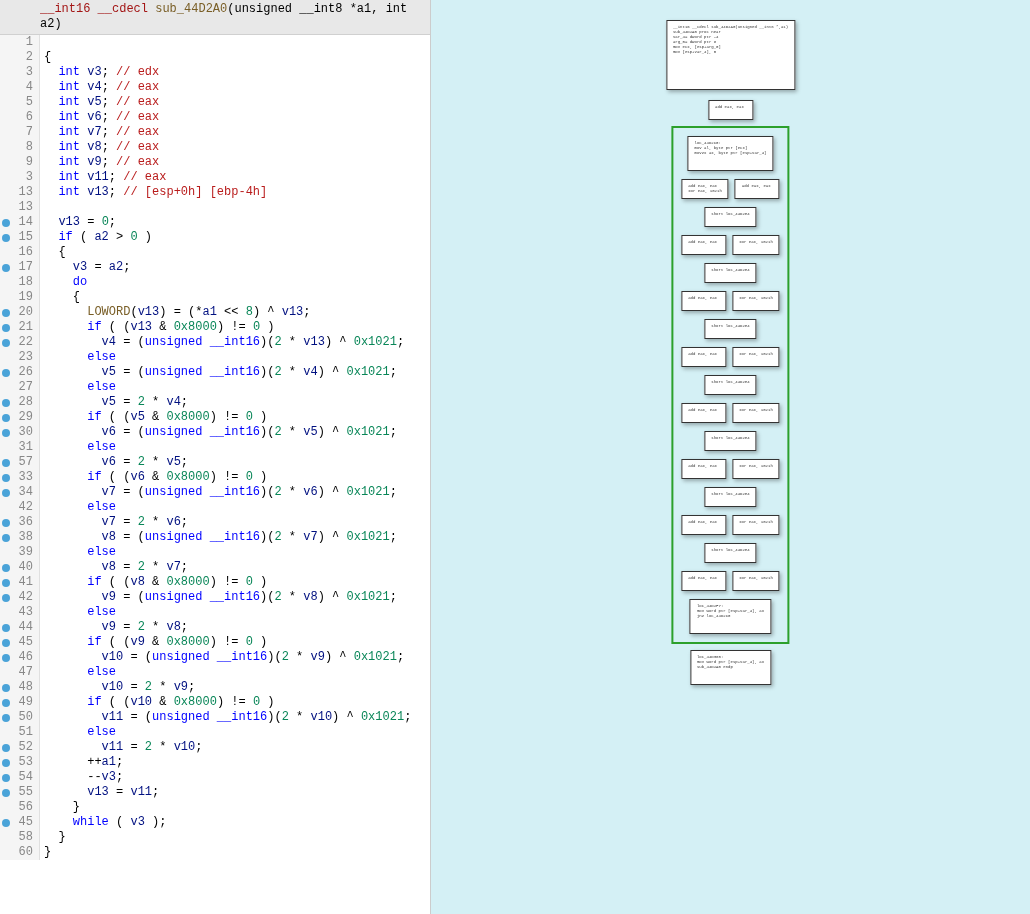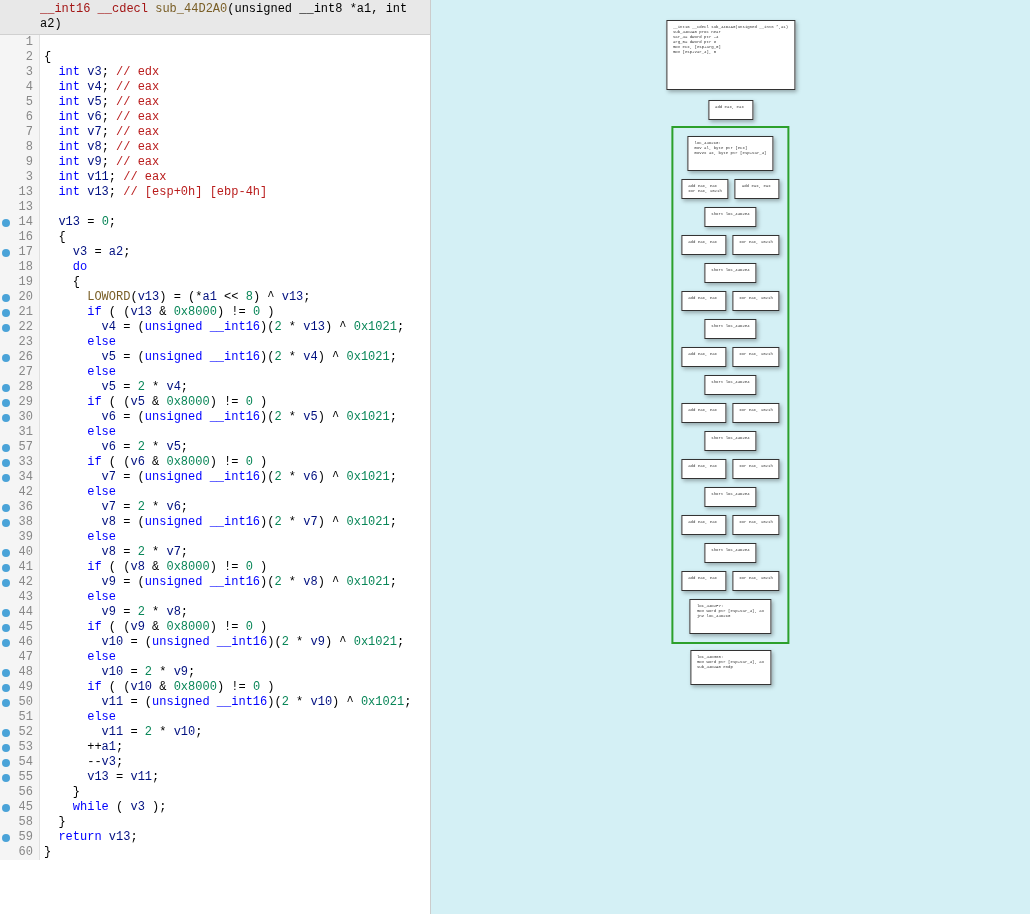--- a/index.html
+++ b/index.html
@@ -117,20 +117,21 @@
       <div class="line"><div class="gutter"><div class="dot"></div><div class="linenum">4</div></div><div class="code">  <span class="tk-kw">int</span> <span class="tk-var">v4</span>; <span class="tk-comment">// eax</span></div></div>
       <div class="line"><div class="gutter"><div class="dot"></div><div class="linenum">5</div></div><div class="code">  <span class="tk-kw">int</span> <span class="tk-var">v5</span>; <span class="tk-comment">// eax</span></div></div>
       <div class="line"><div class="gutter"><div class="dot"></div><div class="linenum">6</div></div><div class="code">  <span class="tk-kw">int</span> <span class="tk-var">v6</span>; <span class="tk-comment">// eax</span></div></div>
       <div class="line"><div class="gutter"><div class="dot"></div><div class="linenum">7</div></div><div class="code">  <span class="tk-kw">int</span> <span class="tk-var">v7</span>; <span class="tk-comment">// eax</span></div></div>
       <div class="line"><div class="gutter"><div class="dot"></div><div class="linenum">8</div></div><div class="code">  <span class="tk-kw">int</span> <span class="tk-var">v8</span>; <span class="tk-comment">// eax</span></div></div>
       <div class="line"><div class="gutter"><div class="dot"></div><div class="linenum">9</div></div><div class="code">  <span class="tk-kw">int</span> <span class="tk-var">v9</span>; <span class="tk-comment">// eax</span></div></div>
       <div class="line"><div class="gutter"><div class="dot"></div><div class="linenum">3</div></div><div class="code">  <span class="tk-kw">int</span> <span class="tk-var">v11</span>; <span class="tk-comment">// eax</span></div></div>
       <div class="line"><div class="gutter"><div class="dot"></div><div class="linenum">13</div></div><div class="code">  <span class="tk-kw">int</span> <span class="tk-var">v13</span>; <span class="tk-comment">// [esp+0h] [ebp-4h]</span></div></div>
       <div class="line"><div class="gutter"><div class="dot"></div><div class="linenum">13</div></div><div class="code"></div></div>
       <div class="line"><div class="gutter"><div class="dot show"></div><div class="linenum">14</div></div><div class="code">  <span class="tk-var">v13</span> = <span class="tk-num">0</span>;</div></div>
+      <div class="line"><div class="gutter"><div class="dot show"></div><div class="linenum">15</div></div><div class="code">  <span class="tk-kw">if</span> ( <span class="tk-var">a2</span> &gt; <span class="tk-num">0</span> )</div></div>
       <div class="line"><div class="gutter"><div class="dot"></div><div class="linenum">16</div></div><div class="code">  {</div></div>
       <div class="line"><div class="gutter"><div class="dot show"></div><div class="linenum">17</div></div><div class="code">    <span class="tk-var">v3</span> = <span class="tk-var">a2</span>;</div></div>
       <div class="line"><div class="gutter"><div class="dot"></div><div class="linenum">18</div></div><div class="code">    <span class="tk-kw">do</span></div></div>
       <div class="line"><div class="gutter"><div class="dot"></div><div class="linenum">19</div></div><div class="code">    {</div></div>
       <div class="line"><div class="gutter"><div class="dot show"></div><div class="linenum">20</div></div><div class="code">      <span class="tk-func">LOWORD</span>(<span class="tk-var">v13</span>) = (*<span class="tk-var">a1</span> &lt;&lt; <span class="tk-num">8</span>) ^ <span class="tk-var">v13</span>;</div></div>
       <div class="line"><div class="gutter"><div class="dot show"></div><div class="linenum">21</div></div><div class="code">      <span class="tk-kw">if</span> ( (<span class="tk-var">v13</span> &amp; <span class="tk-num">0x8000</span>) != <span class="tk-num">0</span> )</div></div>
       <div class="line"><div class="gutter"><div class="dot show"></div><div class="linenum">22</div></div><div class="code">        <span class="tk-var">v4</span> = (<span class="tk-kw">unsigned</span> <span class="tk-kw">__int16</span>)(<span class="tk-num">2</span> * <span class="tk-var">v13</span>) ^ <span class="tk-num">0x1021</span>;</div></div>
       <div class="line"><div class="gutter"><div class="dot"></div><div class="linenum">23</div></div><div class="code">      <span class="tk-kw">else</span></div></div>
       <div class="line"><div class="gutter"><div class="dot show"></div><div class="linenum">26</div></div><div class="code">        <span class="tk-var">v5</span> = (<span class="tk-kw">unsigned</span> <span class="tk-kw">__int16</span>)(<span class="tk-num">2</span> * <span class="tk-var">v4</span>) ^ <span class="tk-num">0x1021</span>;</div></div>
       <div class="line"><div class="gutter"><div class="dot"></div><div class="linenum">27</div></div><div class="code">      <span class="tk-kw">else</span></div></div>
@@ -157,21 +158,20 @@
       <div class="line"><div class="gutter"><div class="dot show"></div><div class="linenum">49</div></div><div class="code">      <span class="tk-kw">if</span> ( (<span class="tk-var">v10</span> &amp; <span class="tk-num">0x8000</span>) != <span class="tk-num">0</span> )</div></div>
       <div class="line"><div class="gutter"><div class="dot show"></div><div class="linenum">50</div></div><div class="code">        <span class="tk-var">v11</span> = (<span class="tk-kw">unsigned</span> <span class="tk-kw">__int16</span>)(<span class="tk-num">2</span> * <span class="tk-var">v10</span>) ^ <span class="tk-num">0x1021</span>;</div></div>
       <div class="line"><div class="gutter"><div class="dot"></div><div class="linenum">51</div></div><div class="code">      <span class="tk-kw">else</span></div></div>
       <div class="line"><div class="gutter"><div class="dot show"></div><div class="linenum">52</div></div><div class="code">        <span class="tk-var">v11</span> = <span class="tk-num">2</span> * <span class="tk-var">v10</span>;</div></div>
       <div class="line"><div class="gutter"><div class="dot show"></div><div class="linenum">53</div></div><div class="code">      ++<span class="tk-var">a1</span>;</div></div>
       <div class="line"><div class="gutter"><div class="dot show"></div><div class="linenum">54</div></div><div class="code">      --<span class="tk-var">v3</span>;</div></div>
       <div class="line"><div class="gutter"><div class="dot show"></div><div class="linenum">55</div></div><div class="code">      <span class="tk-var">v13</span> = <span class="tk-var">v11</span>;</div></div>
       <div class="line"><div class="gutter"><div class="dot"></div><div class="linenum">56</div></div><div class="code">    }</div></div>
       <div class="line"><div class="gutter"><div class="dot show"></div><div class="linenum">45</div></div><div class="code">    <span class="tk-kw">while</span> ( <span class="tk-var">v3</span> );</div></div>
       <div class="line"><div class="gutter"><div class="dot"></div><div class="linenum">58</div></div><div class="code">  }</div></div>
-      <div class="line"><div class="gutter"><div class="dot show"></div><div class="linenum">59</div></div><div class="code">  <span class="tk-kw">return</span> <span class="tk-var">v13</span>;</div></div>
       <div class="line"><div class="gutter"><div class="dot"></div><div class="linenum">60</div></div><div class="code">}</div></div>
     </div>
 </div>
 
 <div class="graph-panel">
   <div class="graph-inner">
     <div class="node node-big">
       <div>__int16 __cdecl sub_44D2A0(unsigned __int8 *,a1)</div>
       <div>sub_44D2A0 proc near</div>
       <div>var_4= dword ptr -4</div>

